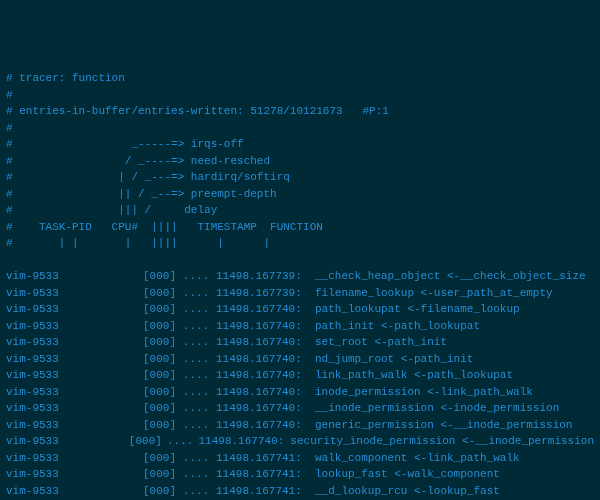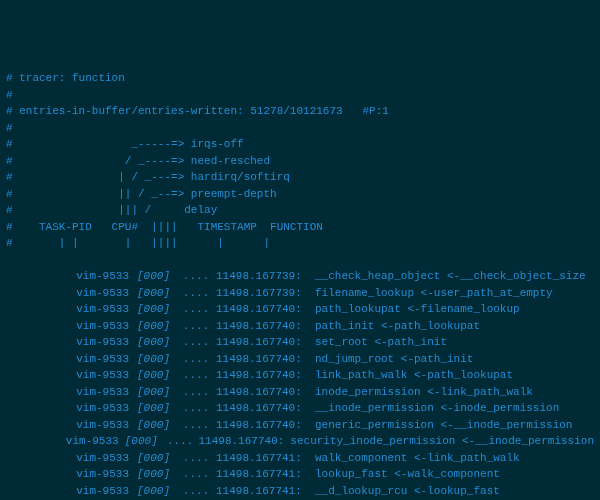--- a/index.html
+++ b/index.html
@@ -20,27 +20,25 @@
       white-space: pre;
     }
     .line {
       display: block;
     }
     .trace-row {
       display: flex;
     }
     .col-task {
       width: 125px;
-      text-align: right;
       padding-right: 2px;
     }
     .col-cpu {
       width: 45px;
-      text-align: center;
-      font-style: italic;
+      text-align: right;
     }
     .col-flags {
       width: 40px;
       text-align: center;
     }
     .col-ts {
       width: 95px;
       text-align: left;
       padding-right: 2px;
     }

